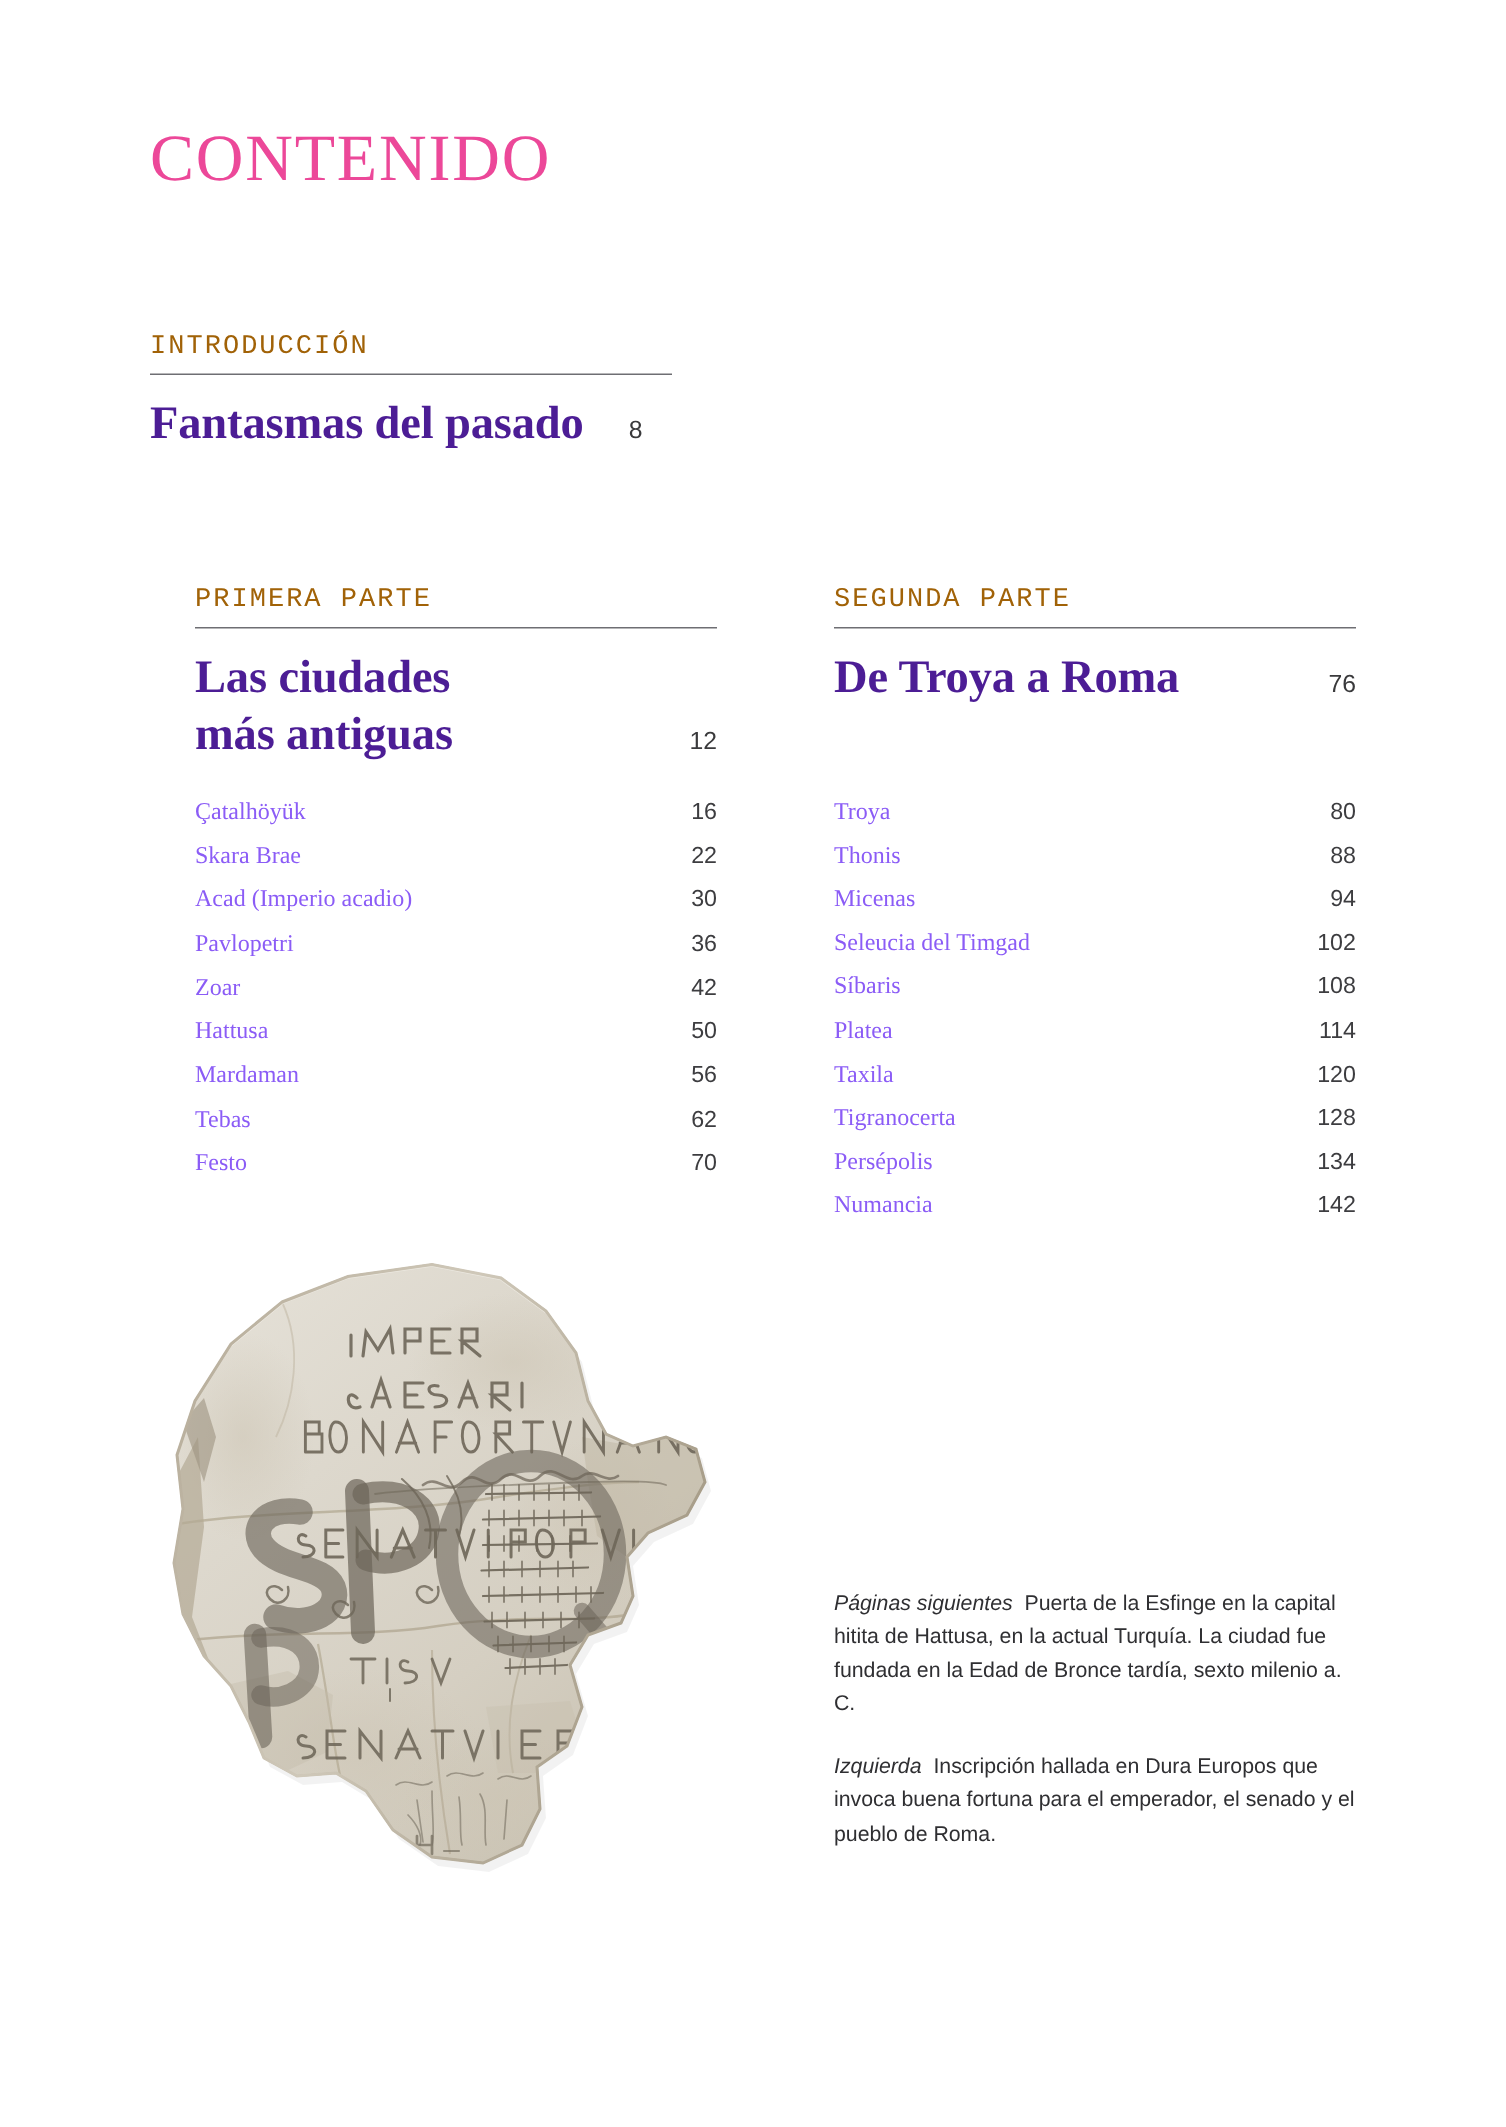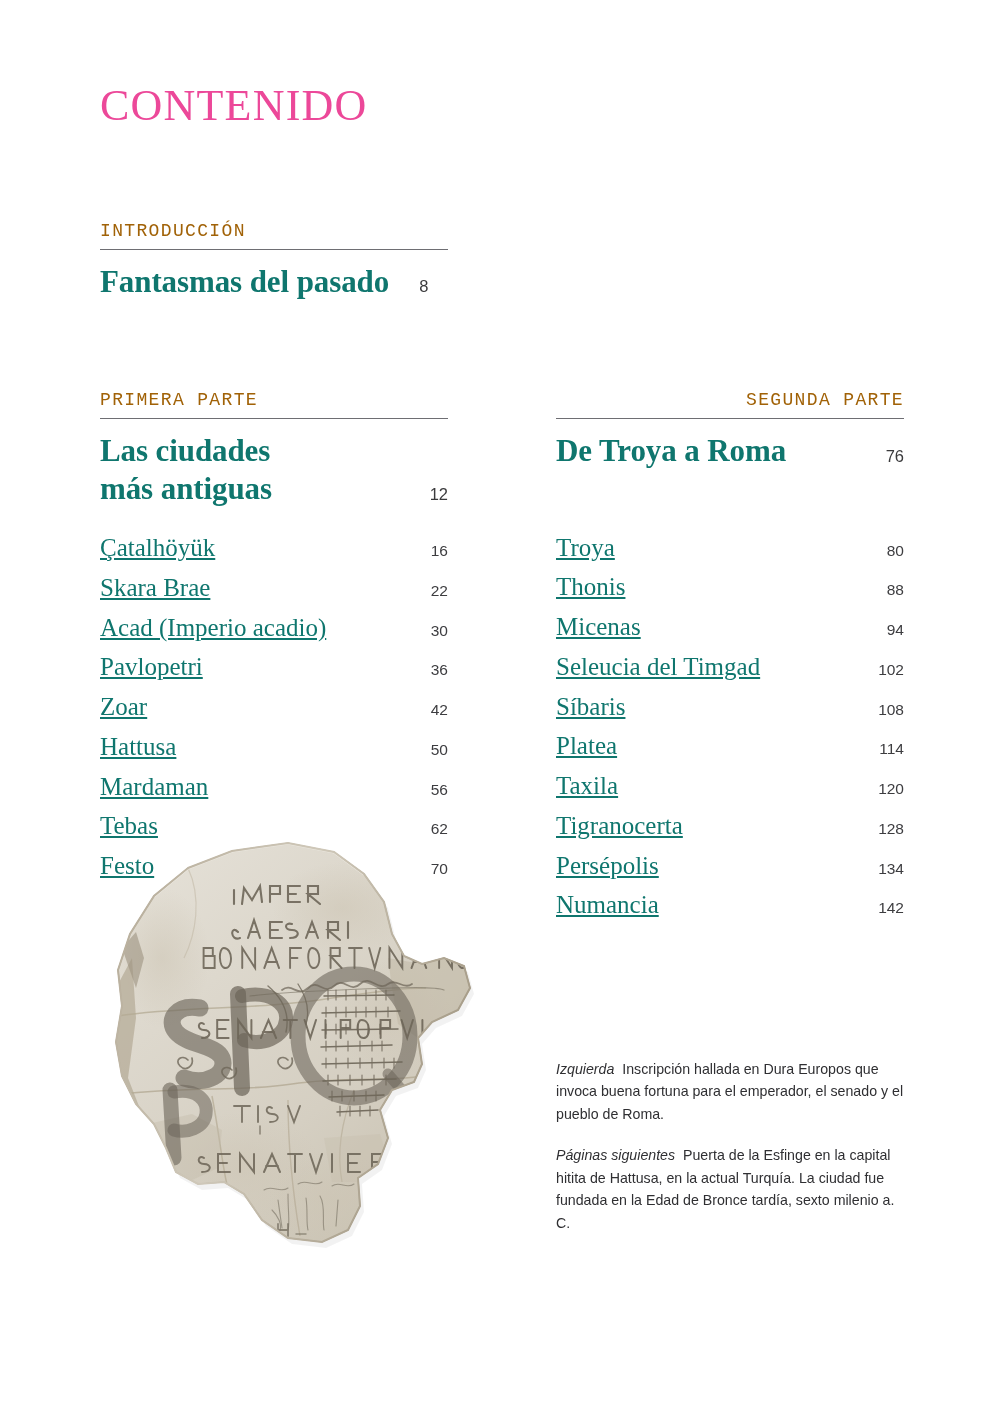--- a/index.html
+++ b/index.html
@@ -34,21 +34,21 @@
     font-weight: 400;
     color: #ec4899;
     line-height: 1;
   }
 
   
   .section {
     position: absolute;
   }
   .section.left  { left: 100px;  width: 348px; }
-  .section.right { left: 556px;  width: 348px; text-align: right; }
+  .section.right { left: 556px;  width: 348px; }
 
   .eyebrow {
     font-family: Liberation Mono, monospace;
     font-size: 18px;
     letter-spacing: 1.35px;
     color: #a16207;
     text-transform: uppercase;
     line-height: 1;
     margin: 0 0 9px 0;
     white-space: nowrap;
@@ -64,21 +64,21 @@
     display: flex;
     align-items: flex-end;
     justify-content: space-between;
     gap: 12px;
   }
   .section-head .head-text {
     font-family: "Liberation Serif", serif;
     font-weight: 700;
     font-size: 31px;
     line-height: 1.21;
-    color: #0f766e;
+    color: #4c1d95;
     letter-spacing: -0.1px;
   }
   .section-head .head-page {
     font-family: "Liberation Sans", sans-serif;
     font-size: 16.5px;
     color: #3a3a3c;
     font-weight: 400;
     line-height: 1;
     padding-bottom: 5px;
     flex: none;
@@ -94,26 +94,25 @@
   }
   .entry {
     display: flex;
     align-items: baseline;
     justify-content: space-between;
     gap: 14px;
     margin-bottom: 10.5px;
   }
   .entry .entry-name {
     font-family: "Liberation Serif", serif;
-    font-size: 25px;
+    font-size: 16px;
     font-weight: 400;
-    color: #0f766e;
+    color: #8b5cf6;
     line-height: 1.17;
     white-space: nowrap;
-    text-decoration: underline;
   }
   .entry .entry-page {
     font-family: "Liberation Sans", sans-serif;
     font-size: 15.5px;
     color: #3d3d40;
     line-height: 1;
     flex: none;
   }
 
   
@@ -153,21 +152,21 @@
 
   <div class="section left" style="top:222px;">
     <div class="eyebrow">INTRODUCCIÓN</div>
     <div class="rule"></div>
     <div class="section-head single">
       <div class="head-text">Fantasmas del pasado</div>
       <div class="head-page">8</div>
     </div>
   </div>
 
-  <div class="section left" style="top:391px;">
+  <div class="section left" style="top:391px;margin-left:30px;">
     <div class="eyebrow">PRIMERA PARTE</div>
     <div class="rule"></div>
     <div class="section-head">
       <div class="head-text">
         <span>Las ciudades</span><br>
         <span>más antiguas</span>
       </div>
       <div class="head-page">12</div>
     </div>
 
@@ -468,20 +467,20 @@
                L330,126 L352,120 L372,128 L378,150 L366,172 L340,184 L326,200
                L330,226 L322,244 L300,252 L288,272 L296,300 L286,326 L266,340
                L268,368 L256,392 L230,404 L196,400 L170,382 L152,356 L132,344
                L106,346 L84,334 L74,310 L62,286 L44,266 L30,238 L24,204
                L30,168 L26,132 L38,96 L62,58 Z" fill="none" stroke="url(#edgeGrad)" stroke-width="2"></path>
     </svg>
   </div>
 
   <div class="captions">
     <div class="caption-block">
+      <span class="caption-lead">Páginas siguientes</span><span>Puerta de la Esfinge en la capital hitita de Hattusa, en la actual Turquía. La ciudad fue fundada en la Edad de Bronce tardía, sexto milenio a. C.</span>
+    </div>
+    <div class="caption-block">
       <span class="caption-lead">Izquierda</span><span>Inscripción hallada en Dura Europos que invoca buena fortuna para el emperador, el senado y el pueblo de Roma.</span>
     </div>
-    <div class="caption-block">
-      <span class="caption-lead">Páginas siguientes</span><span>Puerta de la Esfinge en la capital hitita de Hattusa, en la actual Turquía. La ciudad fue fundada en la Edad de Bronce tardía, sexto milenio a. C.</span>
-    </div>
   </div>
 
 </div>
 
 </body></html>

